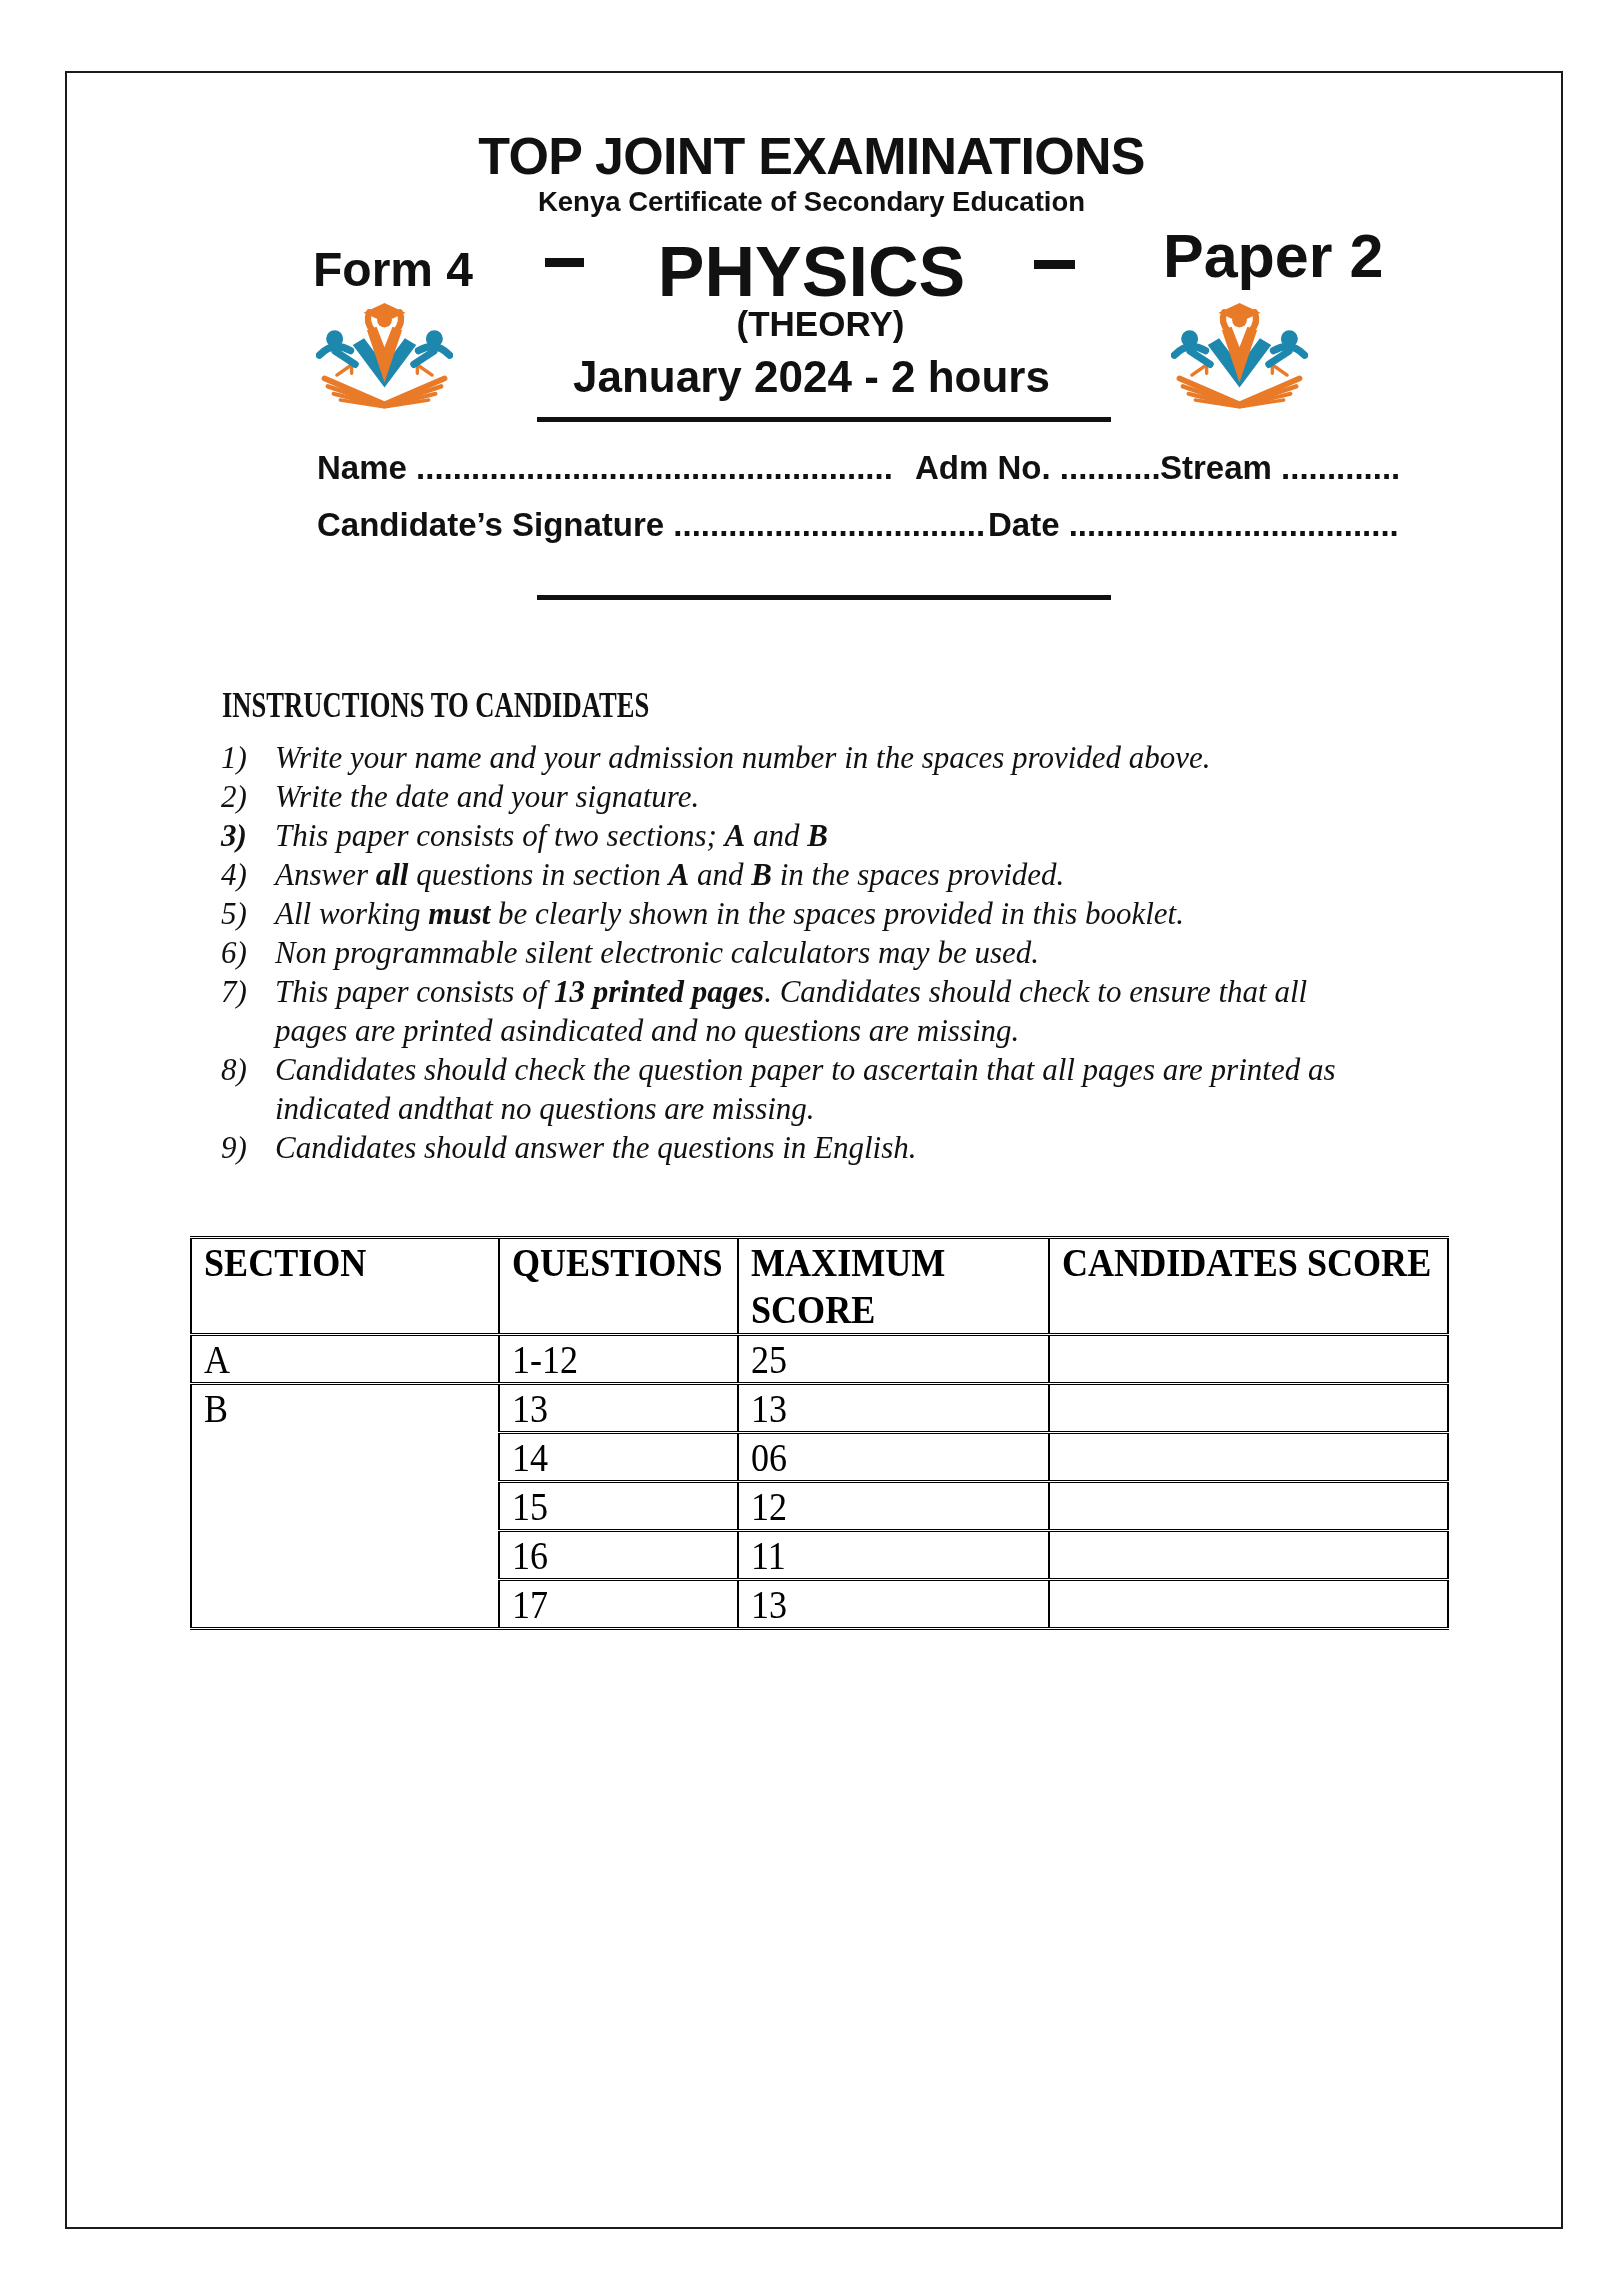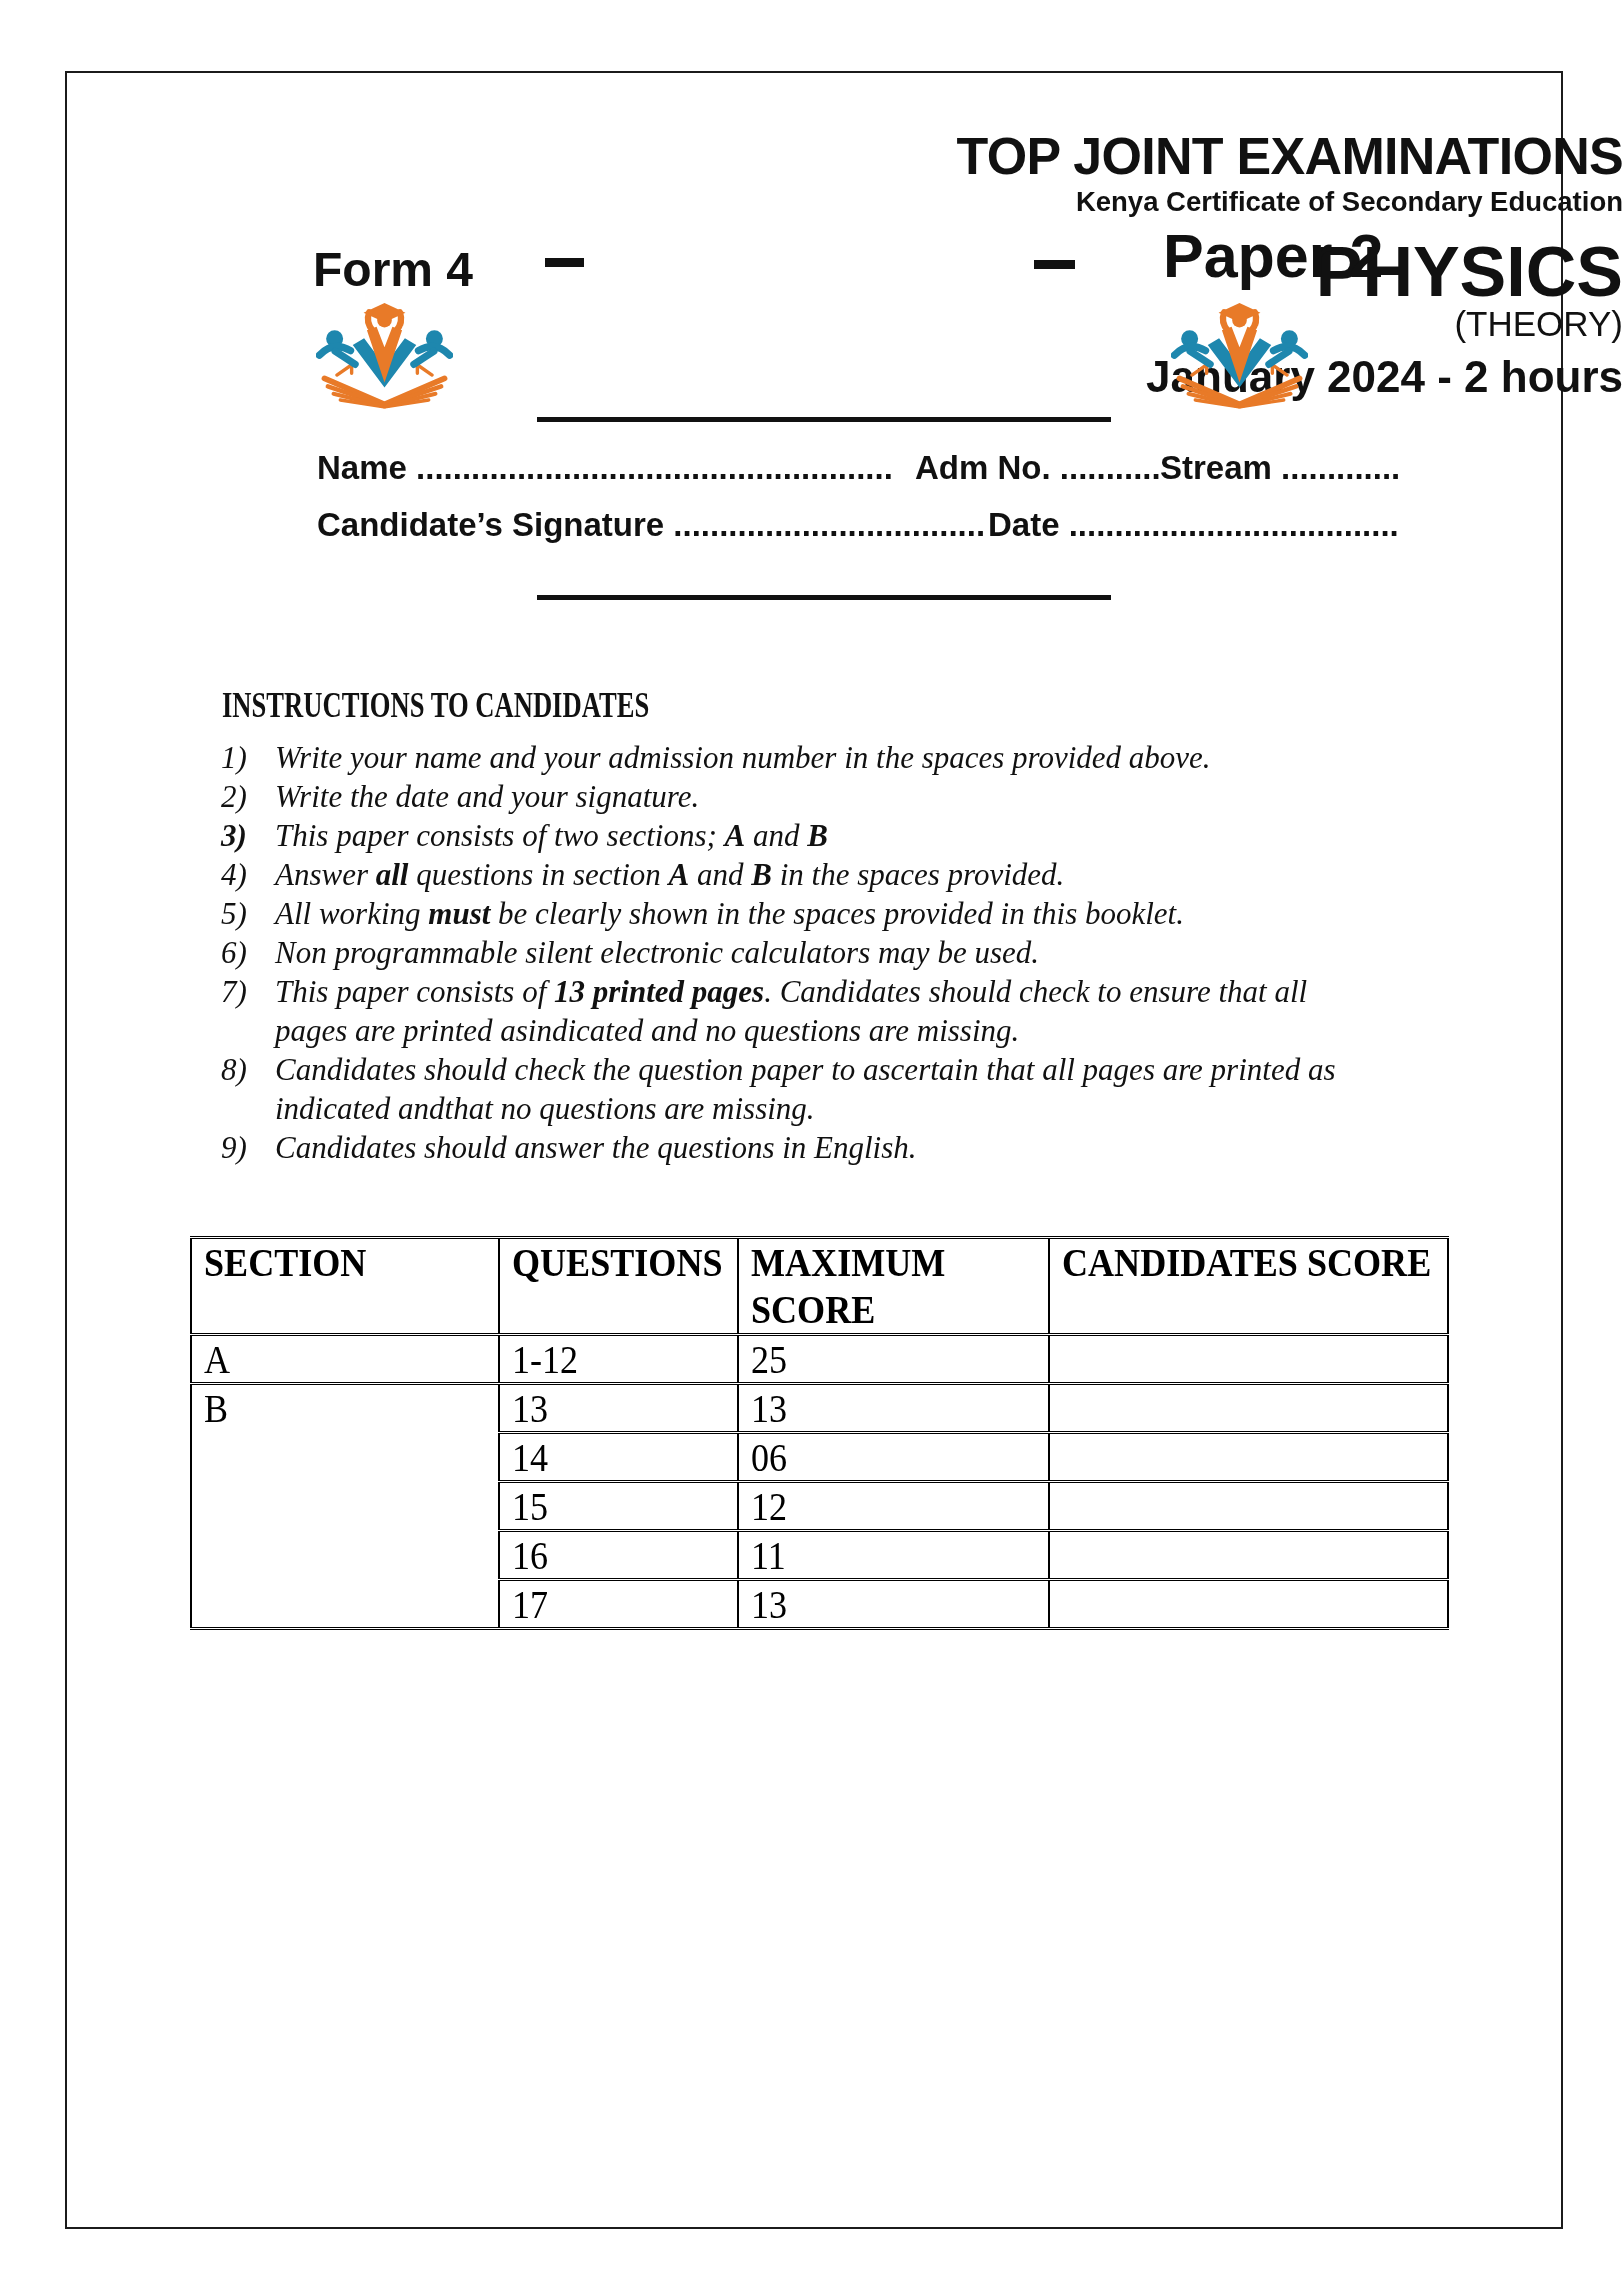--- a/index.html
+++ b/index.html
@@ -2,34 +2,34 @@
 <html style="font-size:10.5px"><head>
 <meta charset="utf-8">
 <style>
   * { margin:0; padding:0; box-sizing:border-box; }
   html,body { background:#ffffff; }
   body {
     width:1623px; height:2295px; position:relative;
     font-family:"Liberation Sans", sans-serif; color:#111;
   }
   .abs { position:absolute; }
-  .ctr { left:0; right:0; text-align:right; }
+  .ctr { left:0; right:0; text-align:center; }
 
   .page-border {
     left:65px; top:71px; width:1498px; height:2158px;
     border:2px solid #1b1b1b; position:absolute; background:transparent;
   }
 
   .title { top:130px; font-size:52px; font-weight:bold; letter-spacing:-0.7px; line-height:1; }
   .subtitle { top:188px; font-size:27.5px; font-weight:bold; line-height:1; }
 
   .form-label  { left:313px;  top:226px; font-size:48px; font-weight:bold; line-height:1;margin-top:20px; }
   .paper-label { left:1163px; top:226px; font-size:61px; font-weight:bold; line-height:1; }
   .subject     { top:237px; font-size:70px; font-weight:bold; line-height:1; }
-  .theory      { top:306px; font-size:35px; font-weight:normal; line-height:1;padding-left:18px; }
+  .theory      { top:306px; font-size:35px; font-weight:bold; line-height:1;padding-left:18px; }
   .date-dur    { top:355px; font-size:44px; font-weight:bold; line-height:1; }
 
   .dash { background:#111; height:9.2px; }
   .dash-left  { left:545px;  top:258px; width:39px; }
   .dash-right { left:1034px; top:260px; width:41px; }
 
   .rule { left:537px; width:574px; height:4.6px; background:#111; }
   .rule-1 { top:417px; }
   .rule-2 { top:595px; }
 

